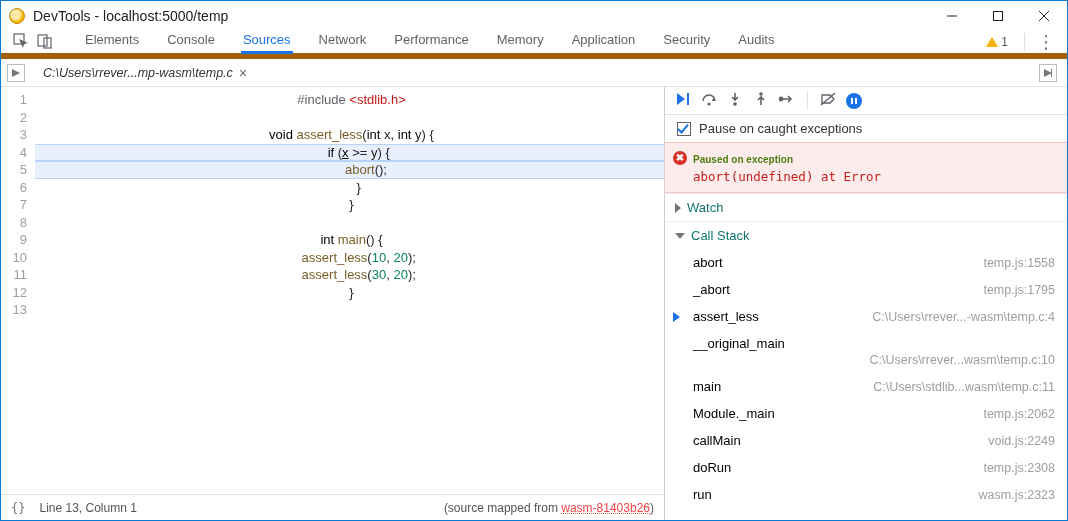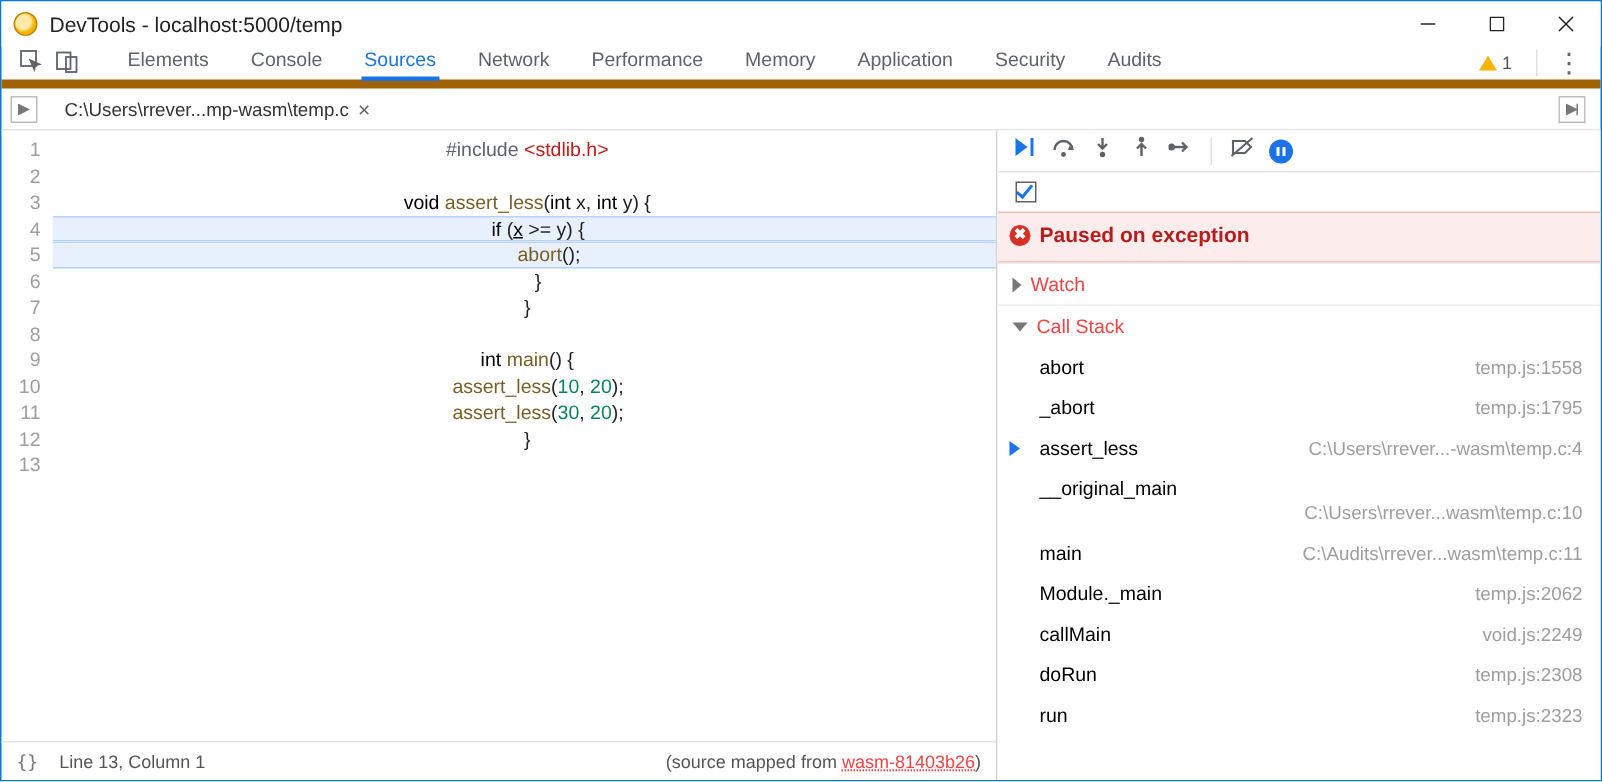--- a/index.html
+++ b/index.html
@@ -17,21 +17,21 @@
     .tool-icon { width: 24px; height: 24px; display: flex; align-items: center; justify-content: center; color: #666; }
     .tool-icon svg { width: 16px; height: 16px; }
     .tab { font-size: 13px; color: #5f6368; padding: 0 14px; height: 28px; display: flex; align-items: center; position: relative; }
     .tab.active { color: #1a73e8; margin-top: 14px; }
     .tab.active::after { content:""; position:absolute; left:12px; right:12px; bottom:-1px; height:3px; background:#1a73e8; }
     .tabs .right { margin-left: auto; display: flex; align-items: center; padding-right: 6px; }
     .warn-badge { display: flex; align-items: center; gap: 3px; font-size: 12px; color: #555; margin-right: 10px; }
     .warn-tri { width: 0; height: 0; border-left: 6px solid transparent; border-right: 6px solid transparent; border-bottom: 10px solid #f4b400; }
     .kebab { color:#666; font-size: 18px; padding: 0 6px; }
     
-    .filebar { height: 28px; border-bottom: 1px solid #e3e3e3; display: flex; align-items: center; padding: 0 6px; font-size: 12.5px; color: #333; }
+    .filebar { height: 28px; border-bottom: 1px solid #e3e3e3; display: flex; align-items: center; padding: 0 6px; font-size: 12.5px; color: #333; font-style: italic; }
     .filebar .run-icon { width: 18px; height: 18px; border:1px solid #bdbdbd; display:flex; align-items:center; justify-content:center; margin-right:10px; }
     .filebar .run-icon svg{ width:8px; height:8px; }
     .filebar .file-tab { display:flex; align-items:center; gap:6px; padding:0 8px; }
     .filebar .close-x { font-size: 14px; color:#666; }
     .filebar .spacer { flex:1; }
     
     .main { flex:1; display:flex; min-height:0; }
     .editor-pane { flex: 1 1 auto; display:flex; flex-direction:column; border-right:1px solid #d0d0d0; min-width:0; }
     .code-area { flex:1; display:flex; font-family: Consolas, "Courier New", monospace; font-size: 13px; color:#222; overflow:hidden; }
     .gutter { width: 34px; text-align:right; color:#9e9e9e; padding:4px 8px 4px 0; user-select:none; }
@@ -60,23 +60,23 @@
     .pause-circle svg{ width:8px; height:8px; fill:#fff; }
     .side-scroll { flex:1; overflow:auto; position:relative; }
     .side-scroll::-webkit-scrollbar{ width:14px; }
     .side-scroll::-webkit-scrollbar-thumb{ background:#c9c9c9; }
     .row { display:flex; align-items:center; padding:6px 12px; font-size:13px; color:#333; }
     .row .chk { width:14px; height:14px; border:1px solid #5f6368; position:relative; margin-right:8px; }
     .row .chk.checked::after{ content:""; position:absolute; left:2px; top:-1px; width:4px; height:9px; border:2px solid #1a73e8; border-top:none; border-left:none; transform:rotate(40deg); }
     .pane-hdr, .pane-hdr-open { border-top:1px solid #eee; }
     .exc-box { background:#fdecec; border-top:1px solid #f5c2c2; border-bottom:1px solid #f5c2c2; padding:6px 12px 8px 28px; position:relative; }
     .exc-box .bang { position:absolute; left:8px; top:8px; width:14px; height:14px; border-radius:50%; background:#d93025; color:#fff; font-size:10px; line-height:14px; text-align:center; font-weight:bold; }
-    .exc-box b { color:#b91c1c; font-size:14px; }
+    .exc-box b { color:#4d7c0f; font-size:10px; }
     .exc-box .detail { font-family: Consolas, monospace; color:#c5221f; font-size:12.5px; margin-top:2px; }
-    .pane-hdr { display:flex; align-items:center; padding:6px 10px; font-size:13px; color:#ef4444; }
+    .pane-hdr { display:flex; align-items:center; padding:6px 10px; font-size:13px; color:#0f766e; }
     .tri { width:0; height:0; margin-right:6px; }
     .tri.right { border-top:5px solid transparent; border-bottom:5px solid transparent; border-left:6px solid #777; }
     .tri.down { border-left:5px solid transparent; border-right:5px solid transparent; border-top:6px solid #777; }
     .stack-item { display:flex; align-items:center; justify-content:space-between; padding:6px 12px 6px 28px; font-size:13px; }
     .stack-item.selected { position:relative; }
     .stack-item.selected::before { content:""; position:absolute; left:8px; top:50%; transform:translateY(-50%); width:0; height:0; border-top:5px solid transparent; border-bottom:5px solid transparent; border-left:7px solid #1a73e8; }
     .stack-item .loc { color:#9e9e9e; font-size:12.5px; text-align:center; }
     .stack-item.twoline { display:block; }
     .stack-item.twoline .fname { display:block; }
     .stack-item.twoline .loc { display:block; text-align:right; margin-top:2px; }
@@ -221,25 +221,27 @@
             <svg viewBox="0 0 8 8">
               <rect x="1" y="1" width="2" height="6"></rect>
               <rect x="5" y="1" width="2" height="6"></rect>
             </svg>
           </span>
       </div>
 
       <div class="side-scroll">
         <div class="row">
           <span class="chk checked"></span>
+          <span>Pause on caught exceptions</span>
         </div>
 
         <div class="exc-box">
           <div class="bang">✖</div>
           <b>Paused on exception</b>
+          <div class="detail">abort(undefined) at Error</div>
         </div>
 
         <div class="pane-hdr">
             <span class="tri right"></span>
             <span>Watch</span>
           </div>
 
         <div class="pane-hdr pane-hdr-open">
             <span class="tri down"></span>
             <span>Call Stack</span>
@@ -257,35 +259,35 @@
             <div class="stack-item selected">
               <span class="fname">assert_less</span>
               <span class="loc">C:\Users\rrever...-wasm\temp.c:4</span>
             </div>
             <div class="stack-item twoline">
               <span class="fname">__original_main</span>
               <span class="loc">C:\Users\rrever...wasm\temp.c:10</span>
             </div>
             <div class="stack-item">
               <span class="fname">main</span>
-              <span class="loc">C:\Audits\rrever...wasm\temp.c:11</span>
+              <span class="loc">C:\Users\stdlib...wasm\temp.c:11</span>
             </div>
             <div class="stack-item">
               <span class="fname">Module._main</span>
               <span class="loc">temp.js:2062</span>
             </div>
             <div class="stack-item">
               <span class="fname">callMain</span>
               <span class="loc">void.js:2249</span>
             </div>
             <div class="stack-item">
               <span class="fname">doRun</span>
               <span class="loc">temp.js:2308</span>
             </div>
             <div class="stack-item">
               <span class="fname">run</span>
-              <span class="loc">temp.js:2323</span>
+              <span class="loc">wasm.js:2323</span>
             </div>
           </div>
       </div>
     </div>
   </div>
 </div>
 
 </body></html>

